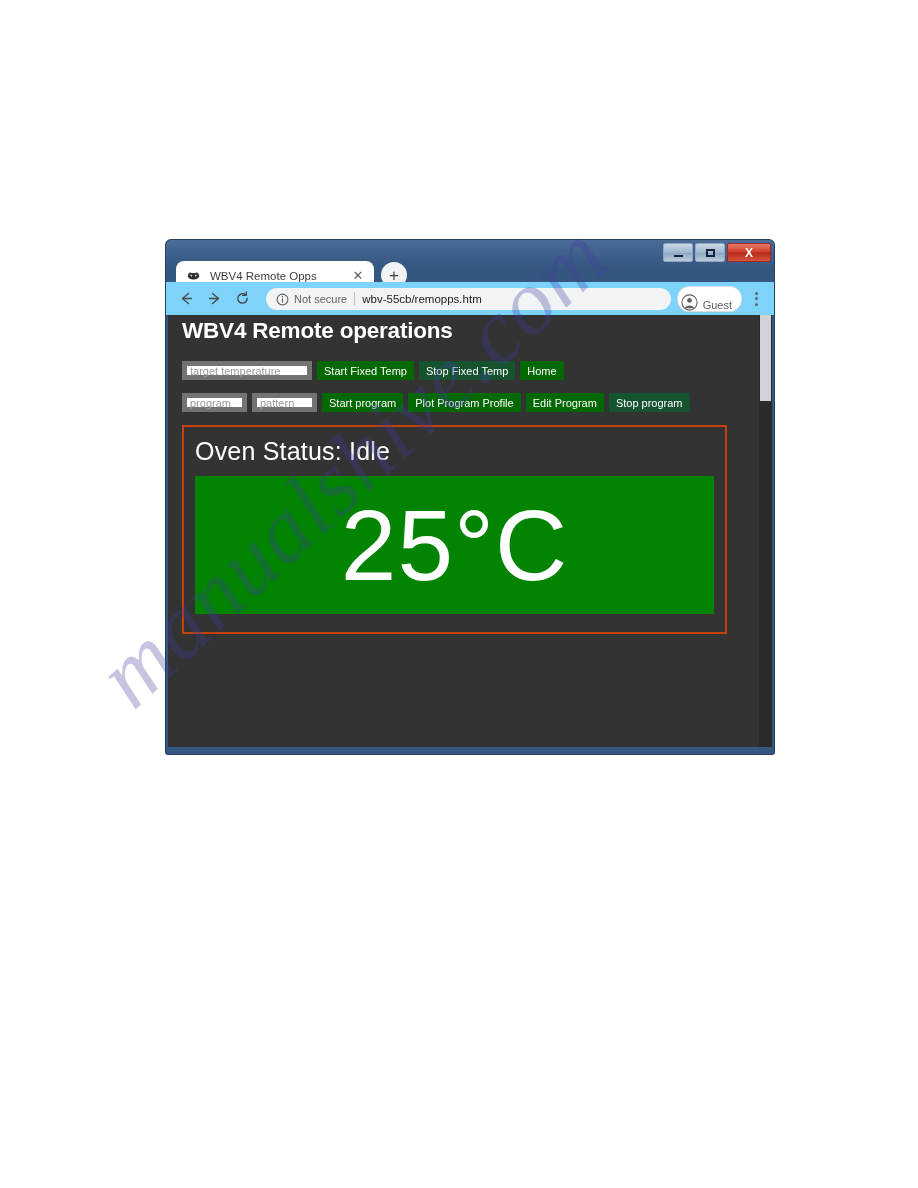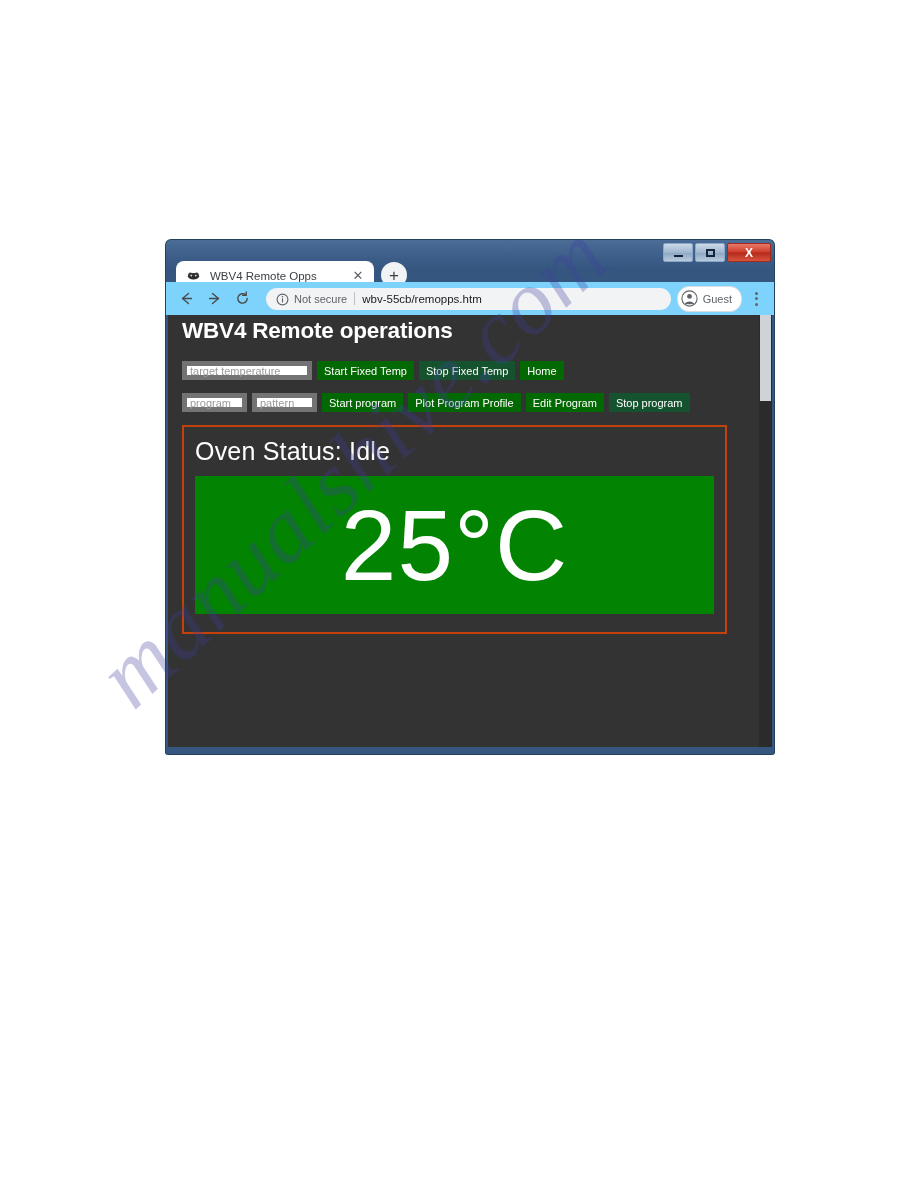--- a/index.html
+++ b/index.html
@@ -223,21 +223,21 @@
   #url-text {
     font-size: 11.5px;
     color: #202124;
     white-space: nowrap;
     overflow: hidden;
     text-overflow: ellipsis;
     font-family: "Liberation Sans", sans-serif;
   }
   #profile-pill {
     display: flex;
-    align-items: center;
+    align-items: flex-end;
     height: 24px;
     border: 1px solid #dadce0;
     border-radius: 12px;
     padding: 0 9px 0 3px;
     flex-shrink: 0;
     background: #fff;
   }
   #profile-avatar {
     width: 17px;
     height: 17px;

